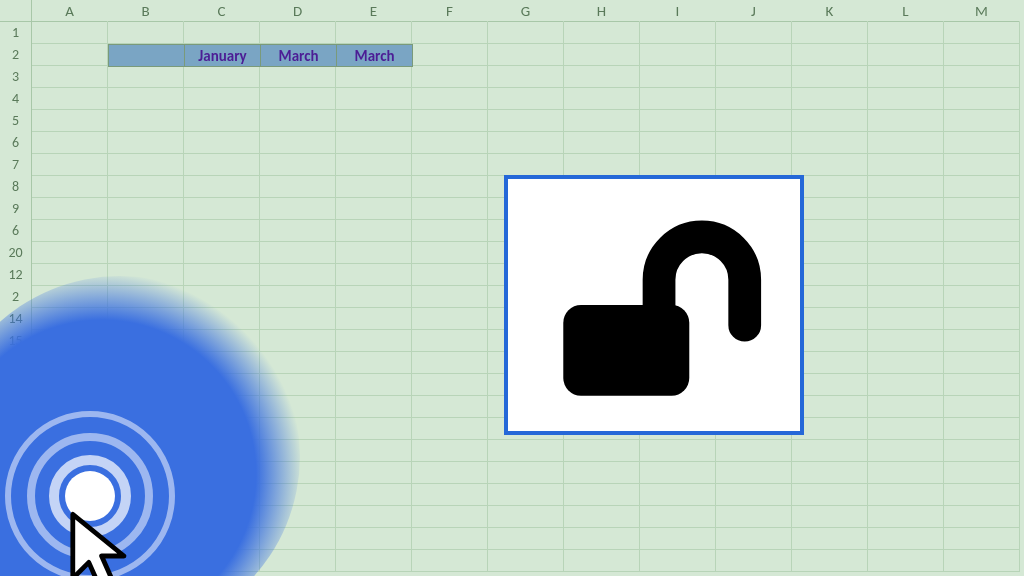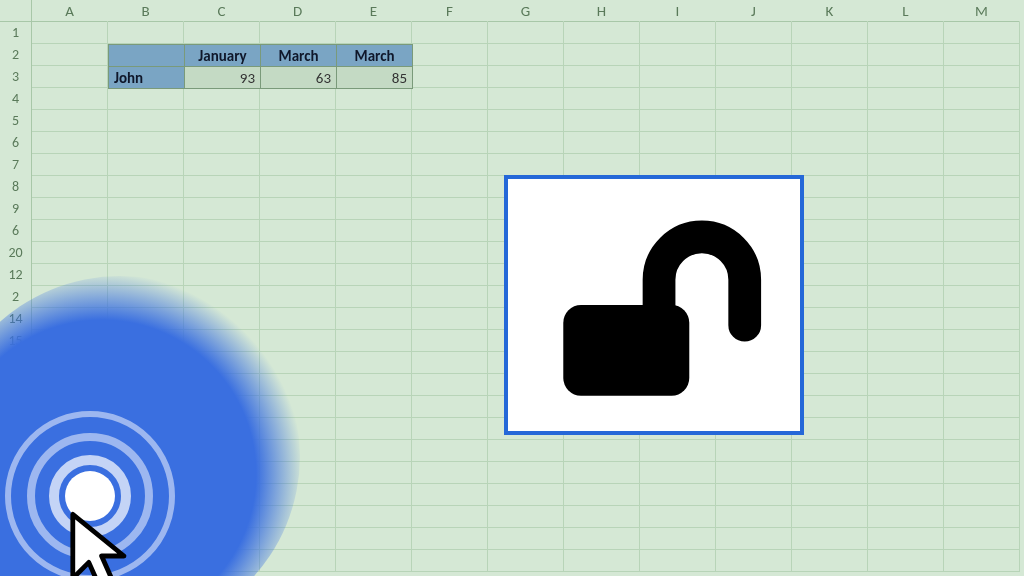--- a/index.html
+++ b/index.html
@@ -60,21 +60,21 @@
       font-size: 15px;
     }
     .data-table th, .data-table td {
       width: 76px;
       height: 22px;
       padding: 0 5px;
       border: 1px solid #7a9a7a;
     }
     .data-table .hdr {
       background: #7aa5c4;
-      color: #0f172a;
+      color: #4c1d95;
       font-weight: bold;
       text-align: left;
     }
     .data-table .col-hdr { text-align: center; }
     .data-table .val {
       background: #c4dac4;
       color: #333;
       text-align: right;
     }
     .data-table .sum-row td, .data-table .sum-row th {
@@ -548,26 +548,20 @@
 </div>
 
 <table class="data-table">
   <tbody>
       <tr>
     <th class="hdr corner-cell"></th>
     <th class="hdr col-hdr">January</th>
     <th class="hdr col-hdr">March</th>
     <th class="hdr col-hdr">March</th>
   </tr>
-  <tr>
-    <th class="hdr">John</th>
-    <td class="val">93</td>
-    <td class="val">63</td>
-    <td class="val">85</td>
-  </tr>
 </tbody>
   </table>
 
 <div class="unlock-box">
   <span>
     <svg viewBox="0 0 100 100">
       <rect x="14" y="50" width="50" height="36" rx="7" fill="#000"></rect>
       <path d="M 52 70 L 52 40 A 17 17 0 0 1 86 40 L 86 58" stroke="#000" stroke-width="13" fill="none" stroke-linecap="round"></path>
     </svg>
   </span>

